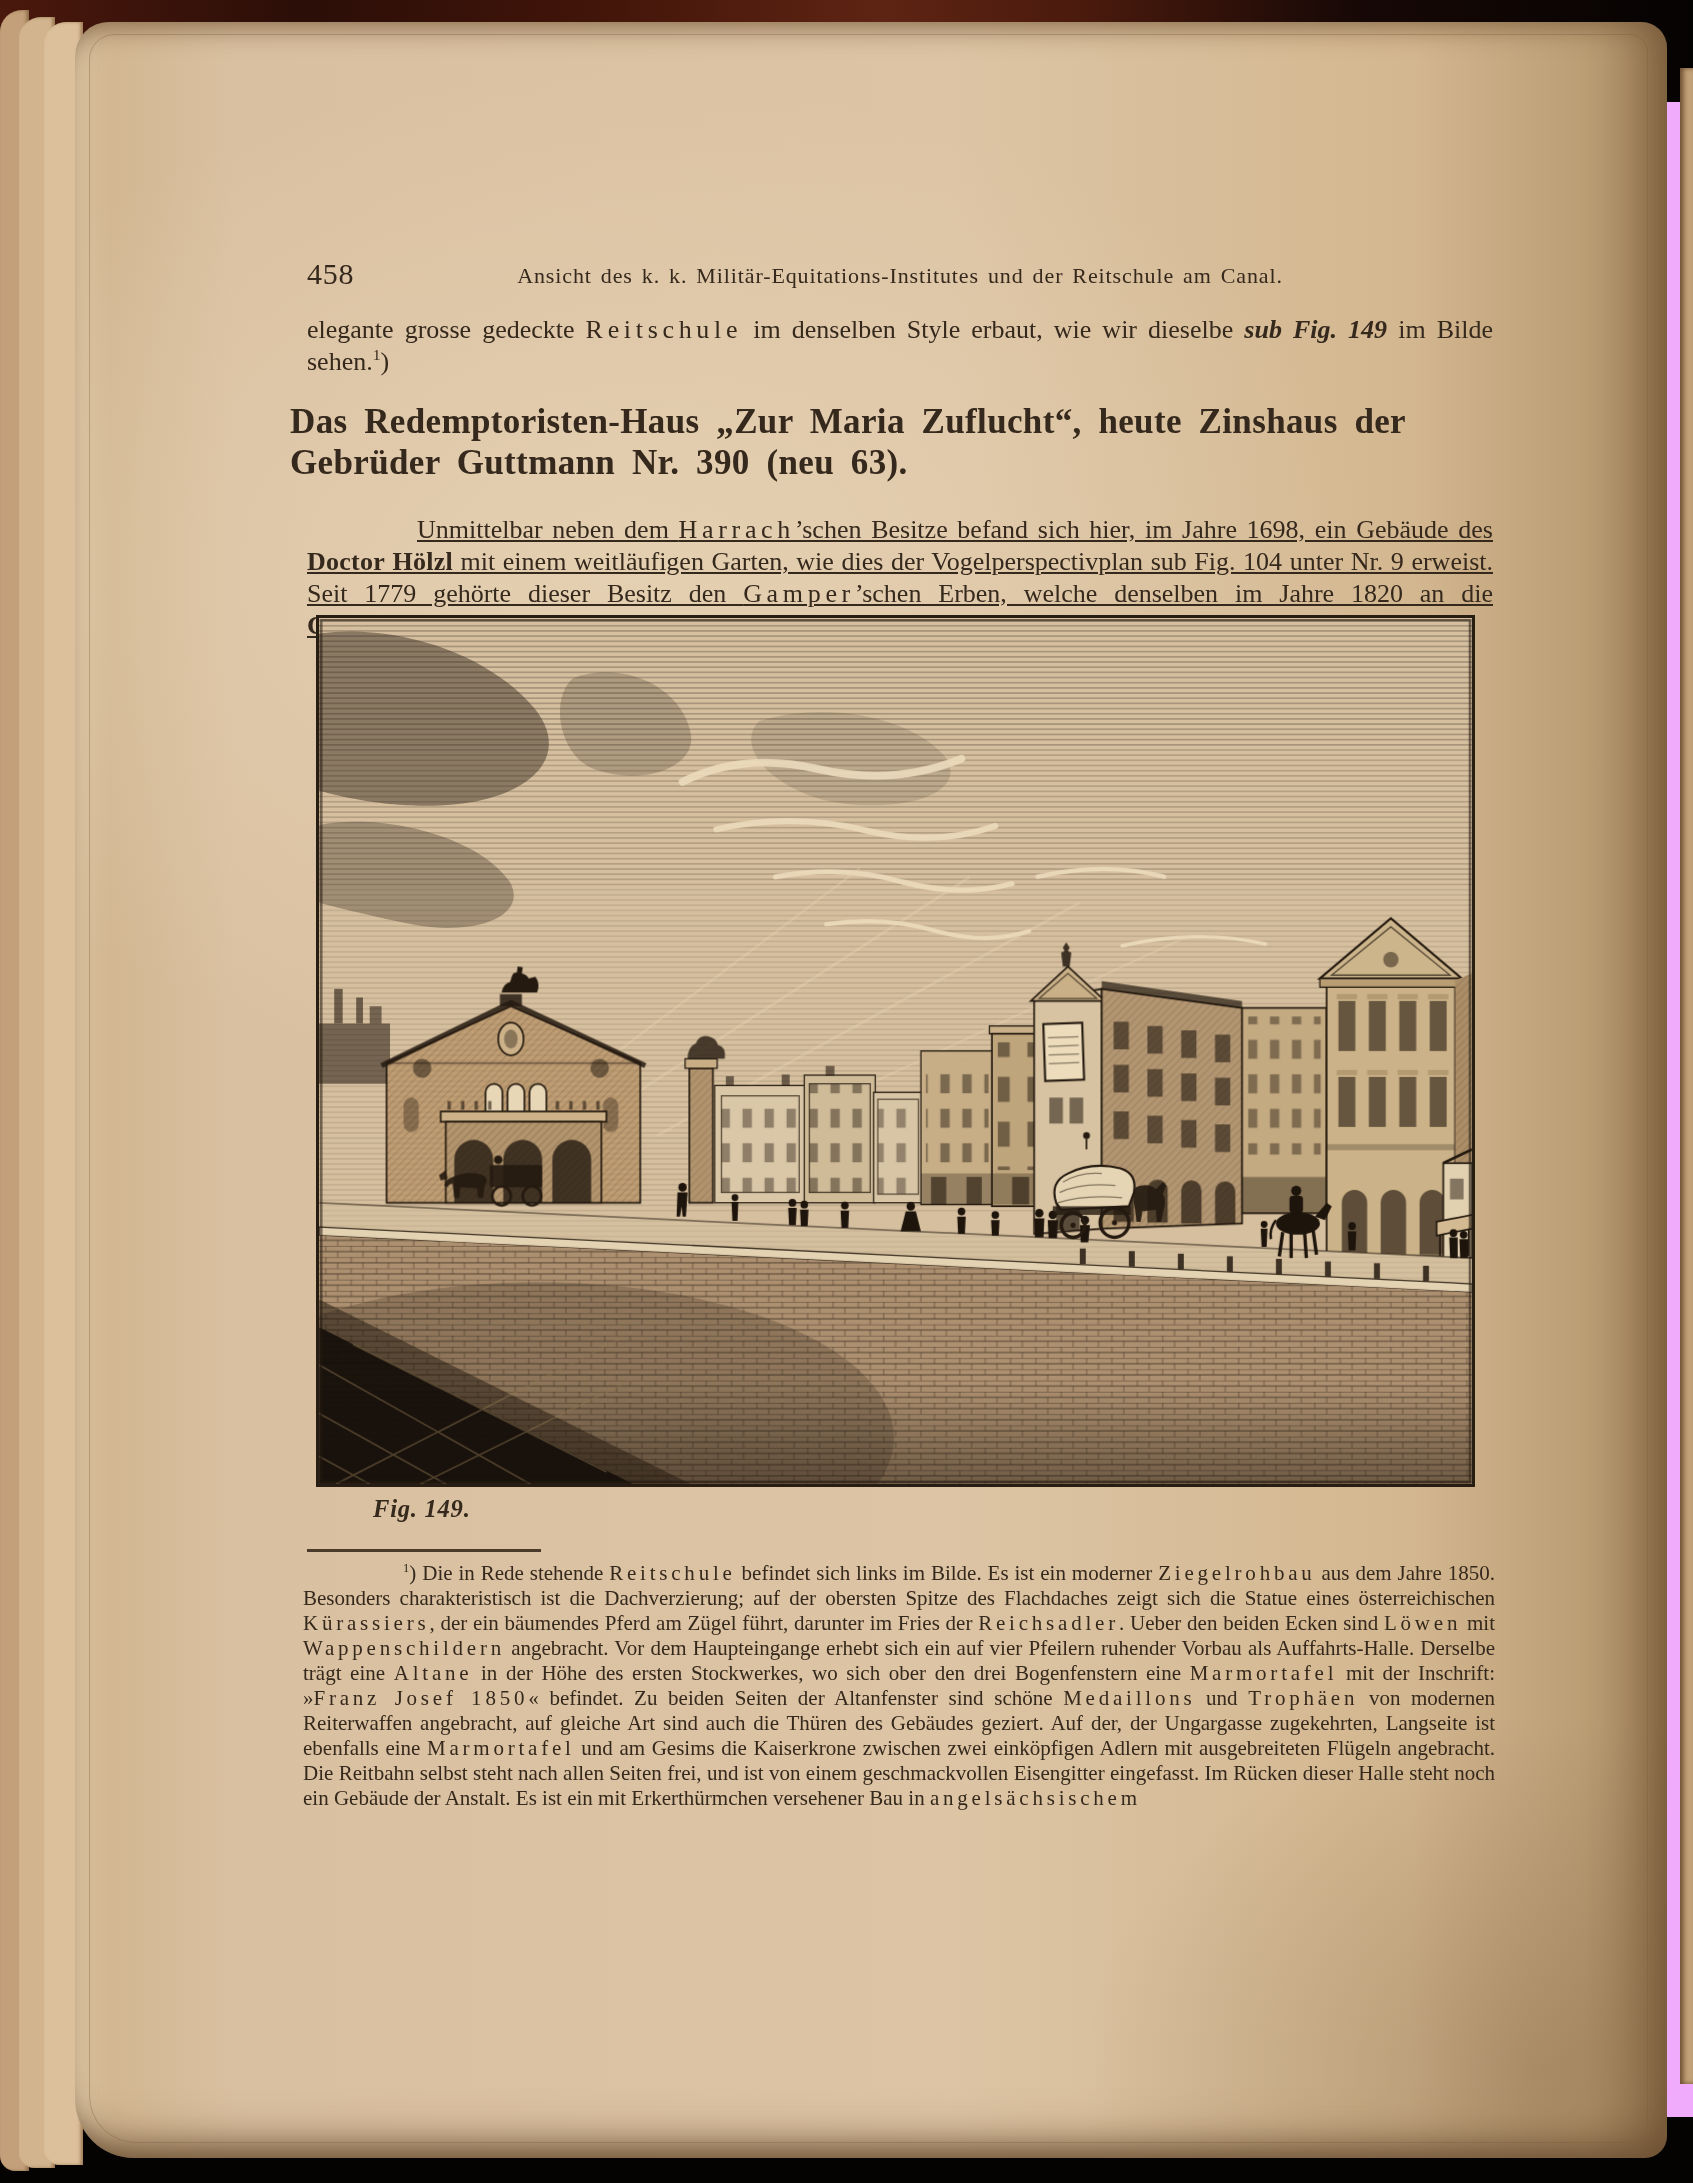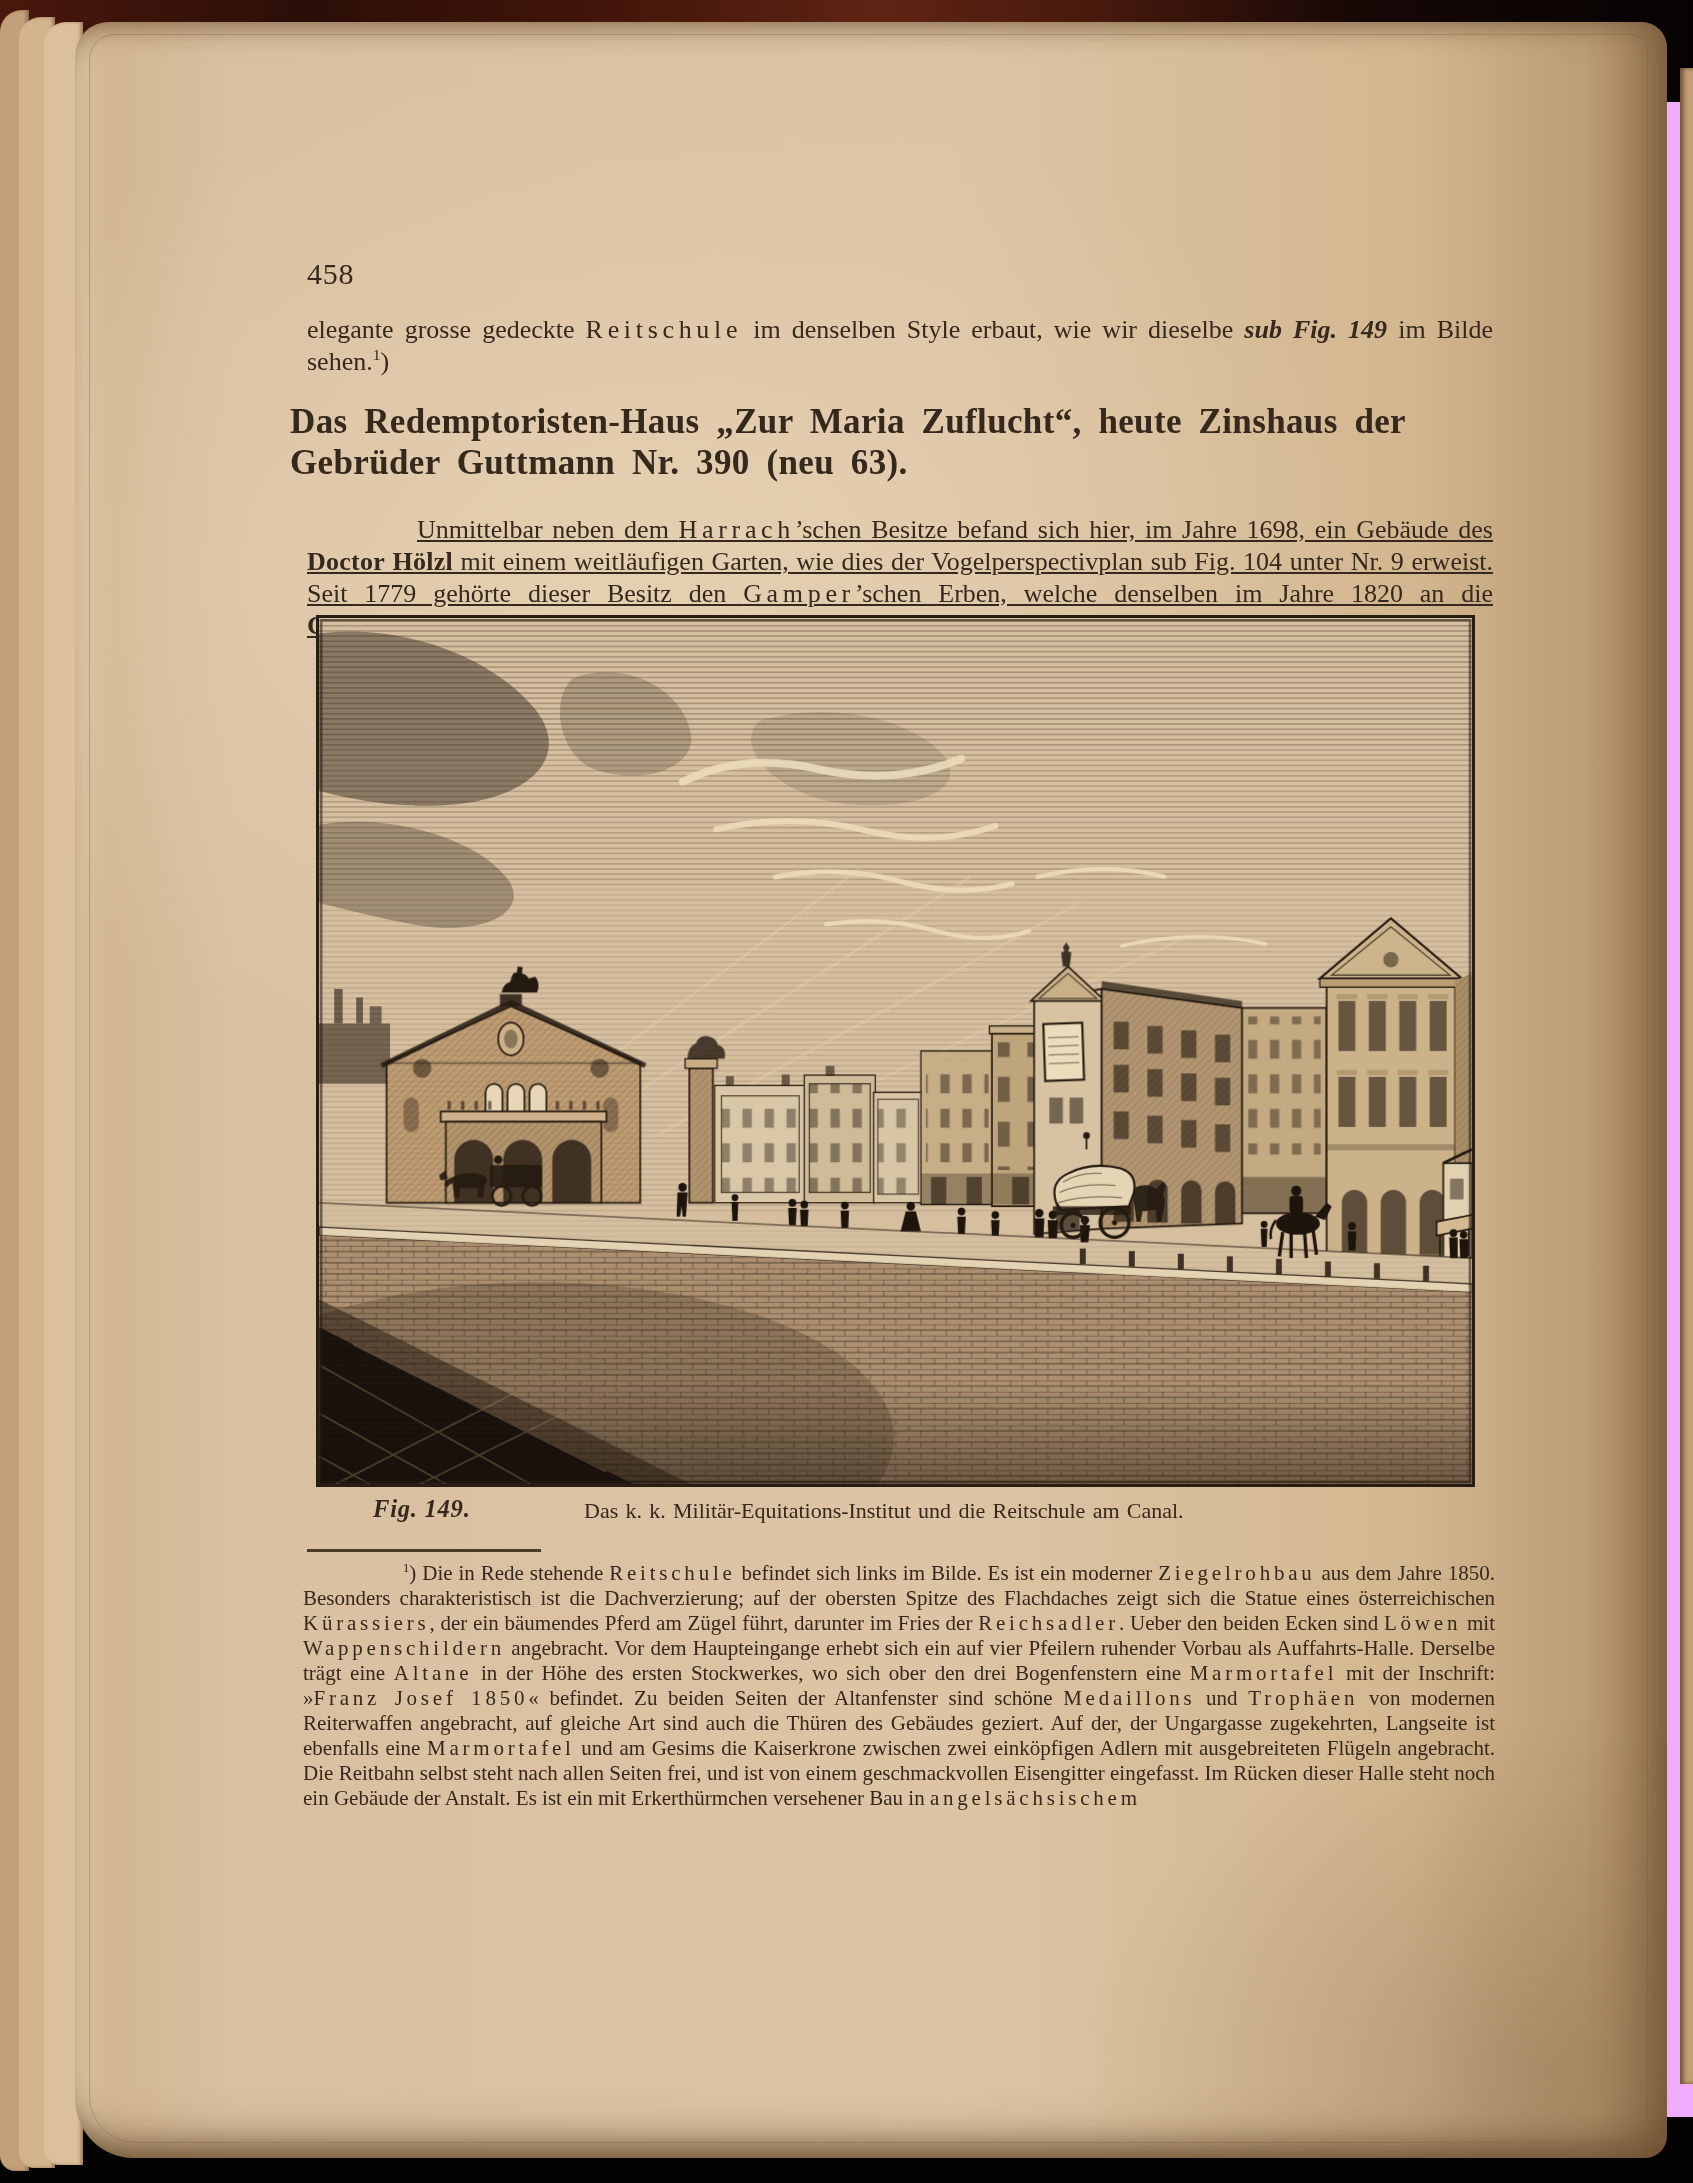--- a/index.html
+++ b/index.html
@@ -56,20 +56,21 @@
   <div class="backdrop-bottom"></div>
   <div class="edge edge1"></div>
   <div class="edge edge2"></div>
   <div class="edge edge3"></div>
 
   <div class="page">
     <div class="page-inner-line"></div>
   </div>
 
   <div class="abs pageno">458</div>
+  <div class="abs runhead">Ansicht des k. k. Militär-Equitations-Institutes und der Reitschule am Canal.</div>
 
   <div class="abs para para1"><span>elegante grosse gedeckte </span><span class="sp">Reitschule</span><span> im denselben Style erbaut, wie wir dieselbe </span><span class="bi">sub Fig. 149</span><span> im Bilde sehen.</span><span class="sup">1</span><span>)</span></div>
 
   <div class="abs heading">
     <div>Das Redemptoristen-Haus „Zur Maria Zuflucht“, heute Zinshaus der</div>
     <div>Gebrüder Guttmann Nr. 390 (neu 63).</div>
   </div>
 
   <div class="abs para para2"><span>Unmittelbar neben dem </span><span class="sp">Harrach</span><span>’schen Besitze befand sich hier, im Jahre 1698, ein Gebäude des </span><span class="fr">Doctor Hölzl</span><span> mit einem weitläufigen Garten, wie dies der Vogelperspectivplan sub Fig. 104 unter Nr. 9 erweist. Seit 1779 gehörte dieser Besitz den </span><span class="sp">Gamper</span><span>’schen Erben, welche denselben im Jahre 1820 an die </span><span class="fr">Congregation der Redemptoristen</span><span> verkauften. Das Haus diente</span></div>
 
@@ -389,20 +390,19 @@
           <line x1="40" y1="842" x2="340" y2="990"></line>
         <line x1="20" y1="1004" x2="360" y2="834"></line>
           <line x1="120" y1="1004" x2="372" y2="882"></line>
       </g>
 
       <rect x="2.5" y="2.5" width="1359" height="999" fill="none" stroke="#241a10" stroke-width="3" opacity="0.6"></rect>
     </svg>
   </div>
 
   <div class="abs figlabel">Fig. 149.</div>
-  <div class="abs figcaption">Das k. k. Militär-Equitations-Institut und die Reitschule am Canal.</div>
 
   <div class="abs fnrule"></div>
   <div class="abs footnote"><span class="sup">1</span><span>) Die in Rede stehende </span><span class="sp">Reitschule</span><span> befindet sich links im Bilde. Es ist ein moderner </span><span class="sp">Ziegelrohbau</span><span> aus dem Jahre 1850. Besonders charakteristisch ist die Dachverzierung; auf der obersten Spitze des Flachdaches zeigt sich die Statue eines österreichischen </span><span class="sp">Kürassiers</span><span>, der ein bäumendes Pferd am Zügel führt, darunter im Fries der </span><span class="sp">Reichsadler</span><span>. Ueber den beiden Ecken sind </span><span class="sp">Löwen</span><span> mit </span><span class="sp">Wappenschildern</span><span> angebracht. Vor dem Haupteingange erhebt sich ein auf vier Pfeilern ruhender Vorbau als Auffahrts-Halle. Derselbe trägt eine </span><span class="sp">Altane</span><span> in der Höhe des ersten Stockwerkes, wo sich ober den drei Bogenfenstern eine </span><span class="sp">Marmortafel</span><span> mit der Inschrift: »</span><span class="sp">Franz Josef 1850</span><span>« befindet. Zu beiden Seiten der Altanfenster sind schöne </span><span class="sp">Medaillons</span><span> und </span><span class="sp">Trophäen</span><span> von modernen Reiterwaffen angebracht, auf gleiche Art sind auch die Thüren des Gebäudes geziert. Auf der, der Ungargasse zugekehrten, Langseite ist ebenfalls eine </span><span class="sp">Marmortafel</span><span> und am Gesims die Kaiserkrone zwischen zwei einköpfigen Adlern mit ausgebreiteten Flügeln angebracht. Die Reitbahn selbst steht nach allen Seiten frei, und ist von einem geschmackvollen Eisengitter eingefasst. Im Rücken dieser Halle steht noch ein Gebäude der Anstalt. Es ist ein mit Erkerthürmchen versehener Bau in </span><span class="sp">angelsächsischem</span></div>
 
   <div class="facing"></div>
 </div>
 
 
 </body></html>

